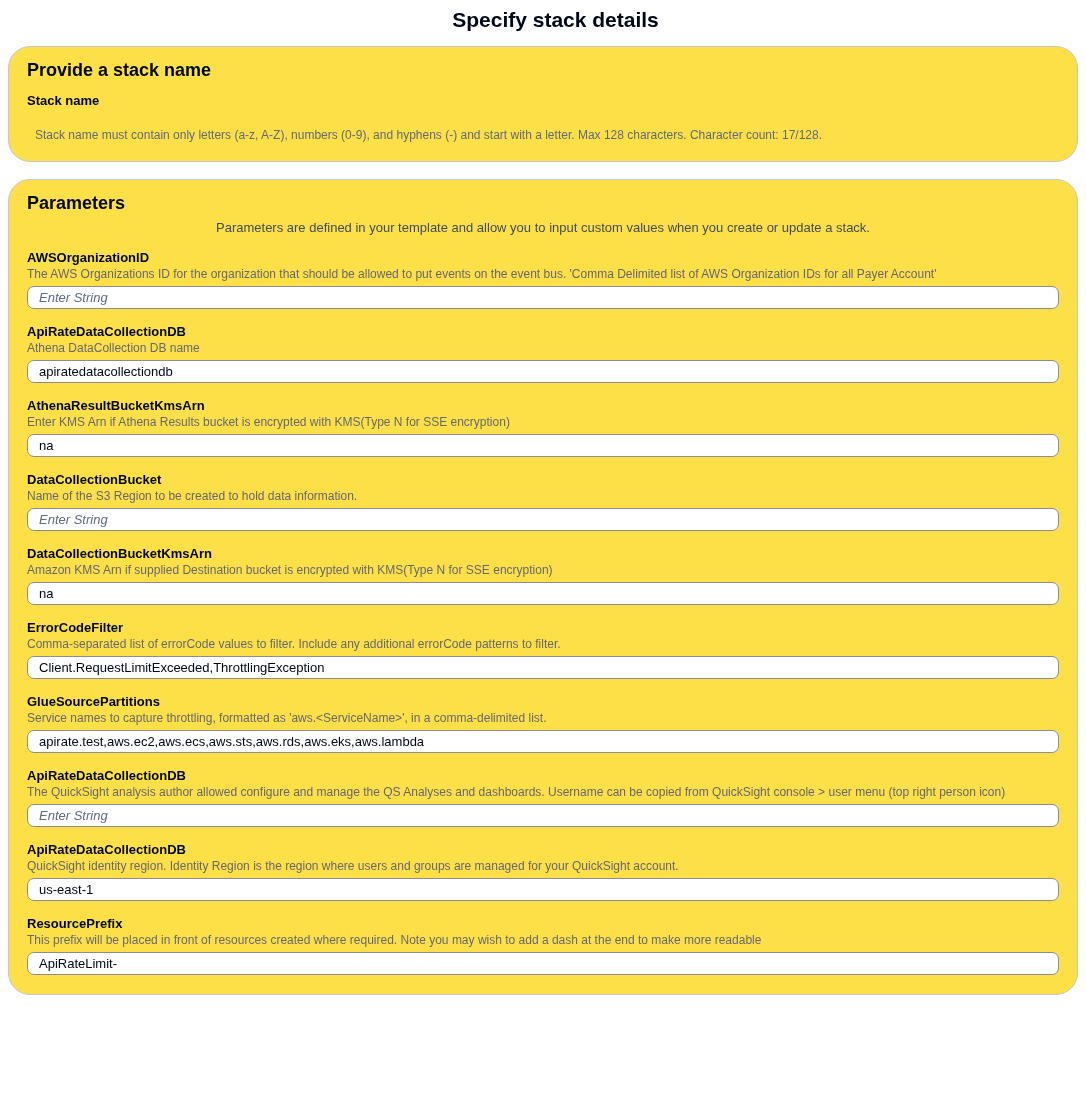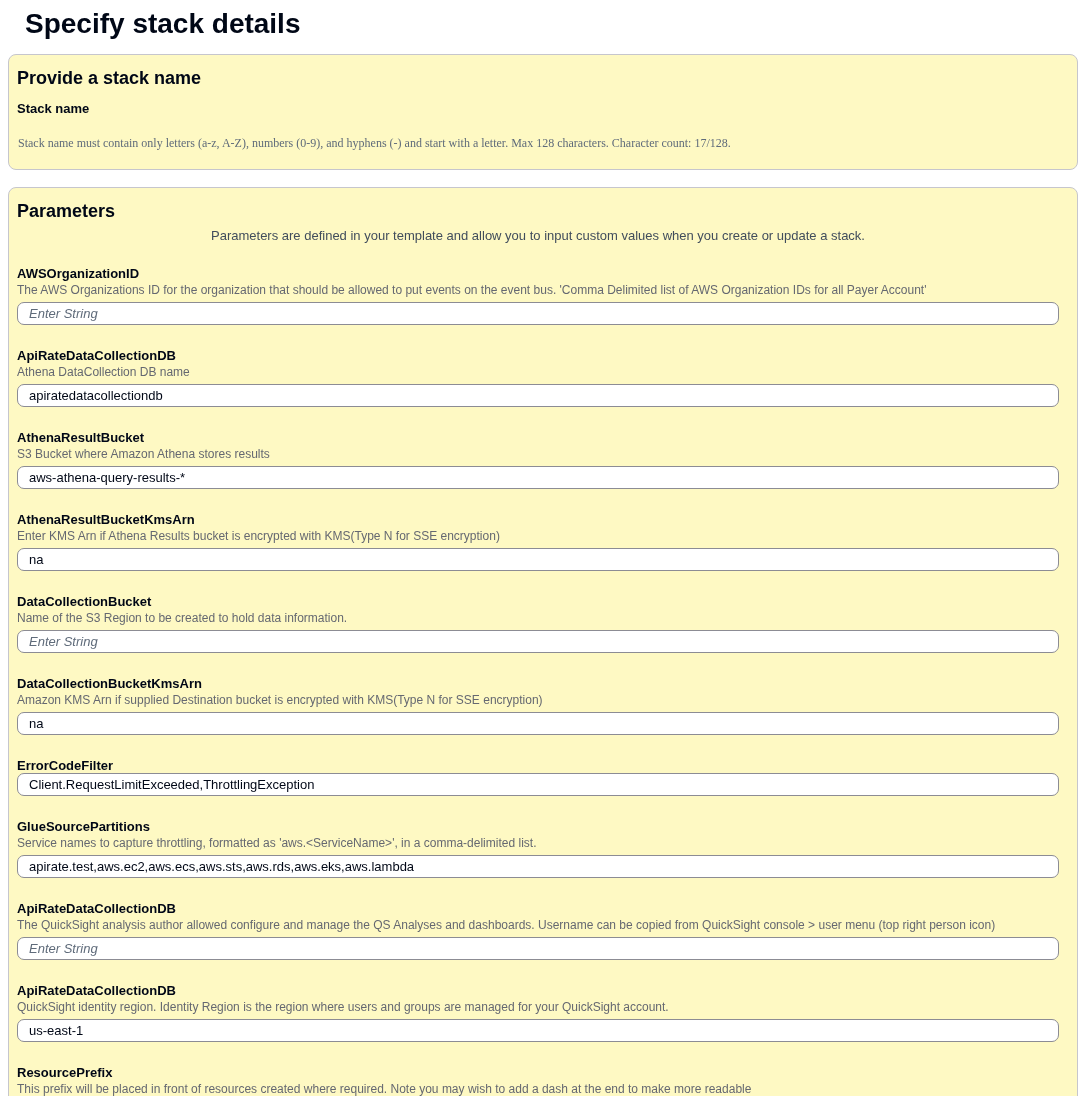--- a/index.html
+++ b/index.html
@@ -6,31 +6,32 @@
   html, body {
     margin: 0;
     padding: 0;
     background: #ffffff;
     width: 1086px;
     font-family: "Liberation Sans", sans-serif;
     color: #000716;
   }
   .page { padding: 6px 0 10px 0; }
   h1.page-title {
-    font-size: 28px;
+    font-size: 21px;
     font-weight: 700;
     margin: 2px 0 14px 25px;
     color: #000716;
+    text-align: center;
   }
   .card {
-    background: #fef9c3;
+    background: #fde047;
     border: 1px solid #c6c6cd;
-    border-radius: 8px;
+    border-radius: 22px;
     margin: 0 8px 17px 8px;
-    padding: 13px 18px 19px 8px;
+    padding: 13px 18px 19px 18px;
   }
   h2.card-heading {
     font-size: 18px;
     font-weight: 700;
     margin: 0 0 12px 0;
     color: #000716;
   }
   .card-desc {
     font-size: 13px;
     color: #414d5c;
@@ -64,26 +65,25 @@
     outline: none;
   }
   .text-input::placeholder {
     color: #5f6b7a;
     font-style: italic;
     opacity: 1;
   }
   .help-text {
     font-size: 12px;
     color: #5f6b7a;
-    margin: 5px 0 0 1px;
+    margin: 5px 0 0 8px;
     line-height: 14px;
-    font-family: Liberation Serif, serif;
   }
   .stack-name-label { margin-bottom: 20px; margin-top: 2px; }
-  .param-field { margin-top: 23px; }
+  .param-field { margin-top: 15px; }
 </style>
 </head>
 <body>
 
 <div class="page">
 
   <h1 class="page-title">Specify stack details</h1>
 
   <section class="card">
     <h2 class="card-heading">Provide a stack name</h2>
@@ -99,41 +99,37 @@
           <div class="field-label">AWSOrganizationID</div>
           <div class="field-desc">The AWS Organizations ID for the organization that should be allowed to put events on the event bus. 'Comma Delimited list of AWS Organization IDs for all Payer Account'</div>
           <input type="text" class="text-input" placeholder="Enter String" style="">
         </div>
         <div class="param-field">
           <div class="field-label">ApiRateDataCollectionDB</div>
           <div class="field-desc">Athena DataCollection DB name</div>
           <input type="text" class="text-input" value="apiratedatacollectiondb" style="">
         </div>
         <div class="param-field">
-          <div class="field-label">AthenaResultBucket</div>
-          <div class="field-desc">S3 Bucket where Amazon Athena stores results</div>
-          <input type="text" class="text-input" value="aws-athena-query-results-*" style="">
-        </div>
-        <div class="param-field">
           <div class="field-label">AthenaResultBucketKmsArn</div>
           <div class="field-desc">Enter KMS Arn if Athena Results bucket is encrypted with KMS(Type N for SSE encryption)</div>
           <input type="text" class="text-input" value="na" style="">
         </div>
         <div class="param-field">
           <div class="field-label">DataCollectionBucket</div>
           <div class="field-desc">Name of the S3 Region to be created to hold data information.</div>
           <input type="text" class="text-input" placeholder="Enter String" style="">
         </div>
         <div class="param-field">
           <div class="field-label">DataCollectionBucketKmsArn</div>
           <div class="field-desc">Amazon KMS Arn if supplied Destination bucket is encrypted with KMS(Type N for SSE encryption)</div>
           <input type="text" class="text-input" value="na" style="">
         </div>
         <div class="param-field">
           <div class="field-label">ErrorCodeFilter</div>
+          <div class="field-desc">Comma-separated list of errorCode values to filter. Include any additional errorCode patterns to filter.</div>
           <input type="text" class="text-input" value="Client.RequestLimitExceeded,ThrottlingException" style="">
         </div>
         <div class="param-field">
           <div class="field-label">GlueSourcePartitions</div>
           <div class="field-desc">Service names to capture throttling, formatted as 'aws.&lt;ServiceName&gt;', in a comma-delimited list.</div>
           <input type="text" class="text-input" value="apirate.test,aws.ec2,aws.ecs,aws.sts,aws.rds,aws.eks,aws.lambda" style="">
         </div>
         <div class="param-field">
           <div class="field-label">ApiRateDataCollectionDB</div>
           <div class="field-desc">The QuickSight analysis author allowed configure and manage the QS Analyses and dashboards. Username can be copied from QuickSight console &gt; user menu (top right person icon)</div>

